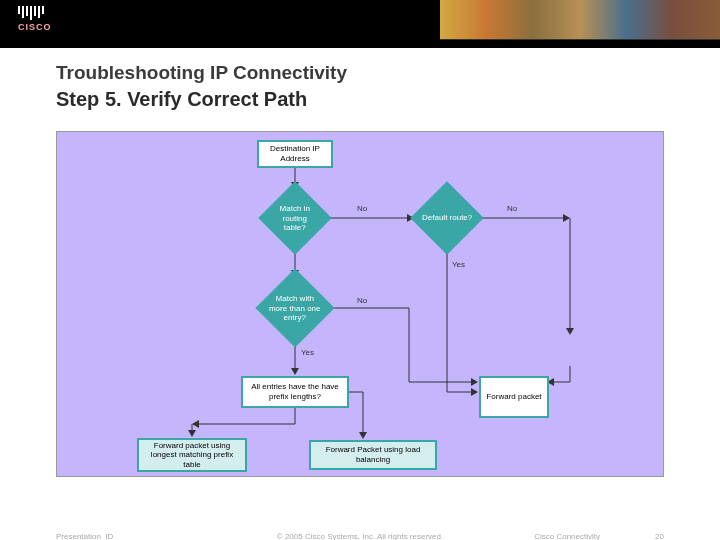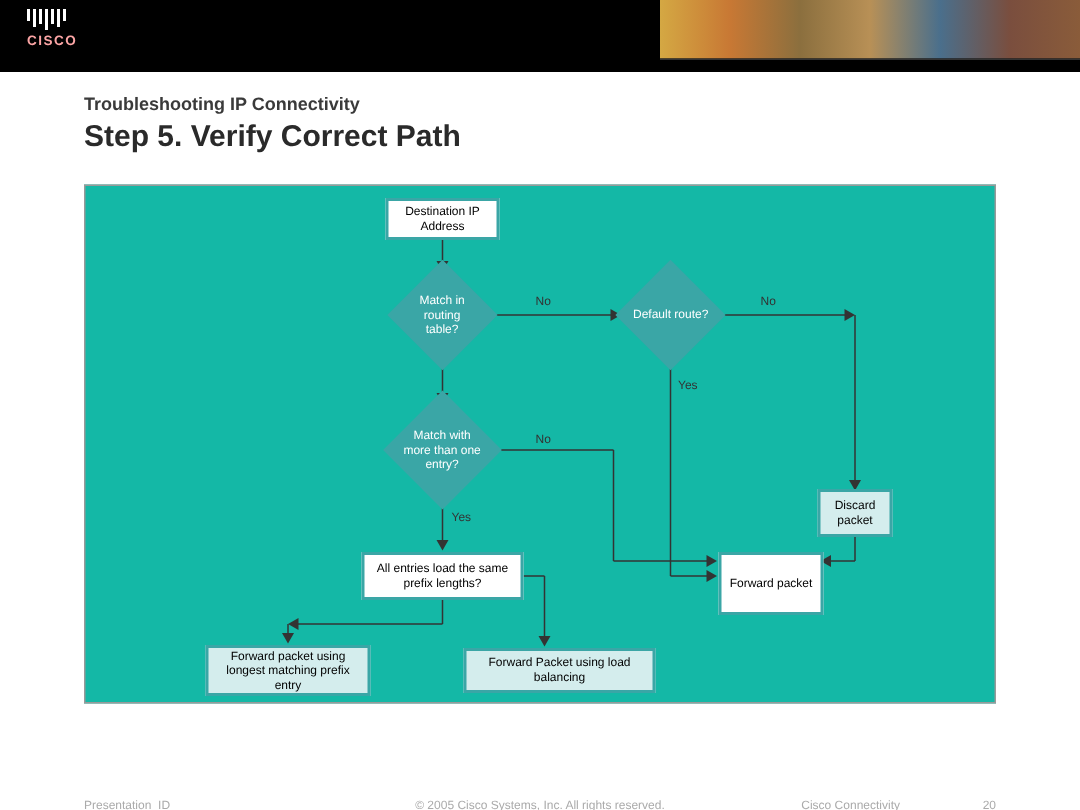--- a/index.html
+++ b/index.html
@@ -11,23 +11,23 @@
 .logo-bars span:nth-child(1){height:8px}
 .logo-bars span:nth-child(2){height:12px}
 .logo-bars span:nth-child(3){height:10px}
 .logo-bars span:nth-child(4){height:14px}
 .logo-bars span:nth-child(5){height:10px}
 .logo-bars span:nth-child(6){height:12px}
 .logo-bars span:nth-child(7){height:8px}
 .logo-text{font-size:9px;font-weight:bold;letter-spacing:1px}
 .people-strip{position:absolute;right:0;top:0;width:280px;height:40px;background:linear-gradient(90deg,#d4a843,#c87834,#8b6f3e,#b89056,#4a6f8c,#7a4e3e,#8a5c3a);border-bottom:1px solid #333}
 .header{padding:14px 0 12px 56px}
-.subtitle{font-size:12px;font-weight:bold;color:#3a3a3a;margin-bottom:4px}
+.subtitle{font-size:19px;font-weight:bold;color:#3a3a3a;margin-bottom:4px}
 .title{font-size:20px;font-weight:bold;color:#2a2a2a}
-.diagram-box{margin:8px 56px 0 56px;border:1px solid #999;height:346px;position:relative;background:#14b8a6}
+.diagram-box{margin:8px 56px 0 56px;border:1px solid #999;height:346px;position:relative;background:#c4b5fd}
 .node{position:absolute;font-size:8px;text-align:center;display:flex;align-items:center;justify-content:center;line-height:1.2}
 .rect{background:#fff;border:2px solid #3aa6a6}
 .rect-fill{background:#d4eded;border:2px solid #3aa6a6}
 .diamond{background:#3aa6a6;color:#fff;transform:rotate(45deg)}
 .diamond>div{transform:rotate(-45deg);width:100%}
 .lbl{position:absolute;font-size:8px;color:#333}
 svg{position:absolute;left:0;top:0;width:100%;height:100%;pointer-events:none}
 svg line{stroke:#333;stroke-width:1}
 svg polygon{fill:#333}
 .footer{position:absolute;bottom:8px;left:0;width:100%;font-size:8px;color:#aaa}
@@ -113,38 +113,34 @@
   <div class="lbl" style="left:395px;top:128px">Yes</div>
 
   <div class="node diamond" style="left:210px;top:148px;width:56px;height:56px">
       <div style="white-space:pre-line">Match with
 more than one
 entry?</div>
     </div>
   <div class="lbl" style="left:300px;top:164px">No</div>
   <div class="lbl" style="left:244px;top:216px">Yes</div>
 
-  <div class="node rect-fill" style="left:488px;top:202px;width:50px;height:32px">
-      <div style="white-space:pre-line">Discard
-packet</div>
-    </div>
 
   <div class="node rect" style="left:184px;top:244px;width:108px;height:32px">
-      <div style="white-space:pre-line">All entries load the same
+      <div style="white-space:pre-line">All entries have the have
 prefix lengths?</div>
     </div>
 
   <div class="node rect" style="left:422px;top:244px;width:70px;height:42px">
       <div>Forward packet</div>
     </div>
 
   <div class="node rect-fill" style="left:80px;top:306px;width:110px;height:34px">
       <div style="white-space:pre-line">Forward packet using
 longest matching prefix
-entry</div>
+table</div>
     </div>
 
   <div class="node rect-fill" style="left:252px;top:308px;width:128px;height:30px">
       <div style="white-space:pre-line">Forward Packet using load
 balancing</div>
     </div>
 </div>
 
 <div class="footer">
   <span class="footer-left">Presentation_ID</span>

